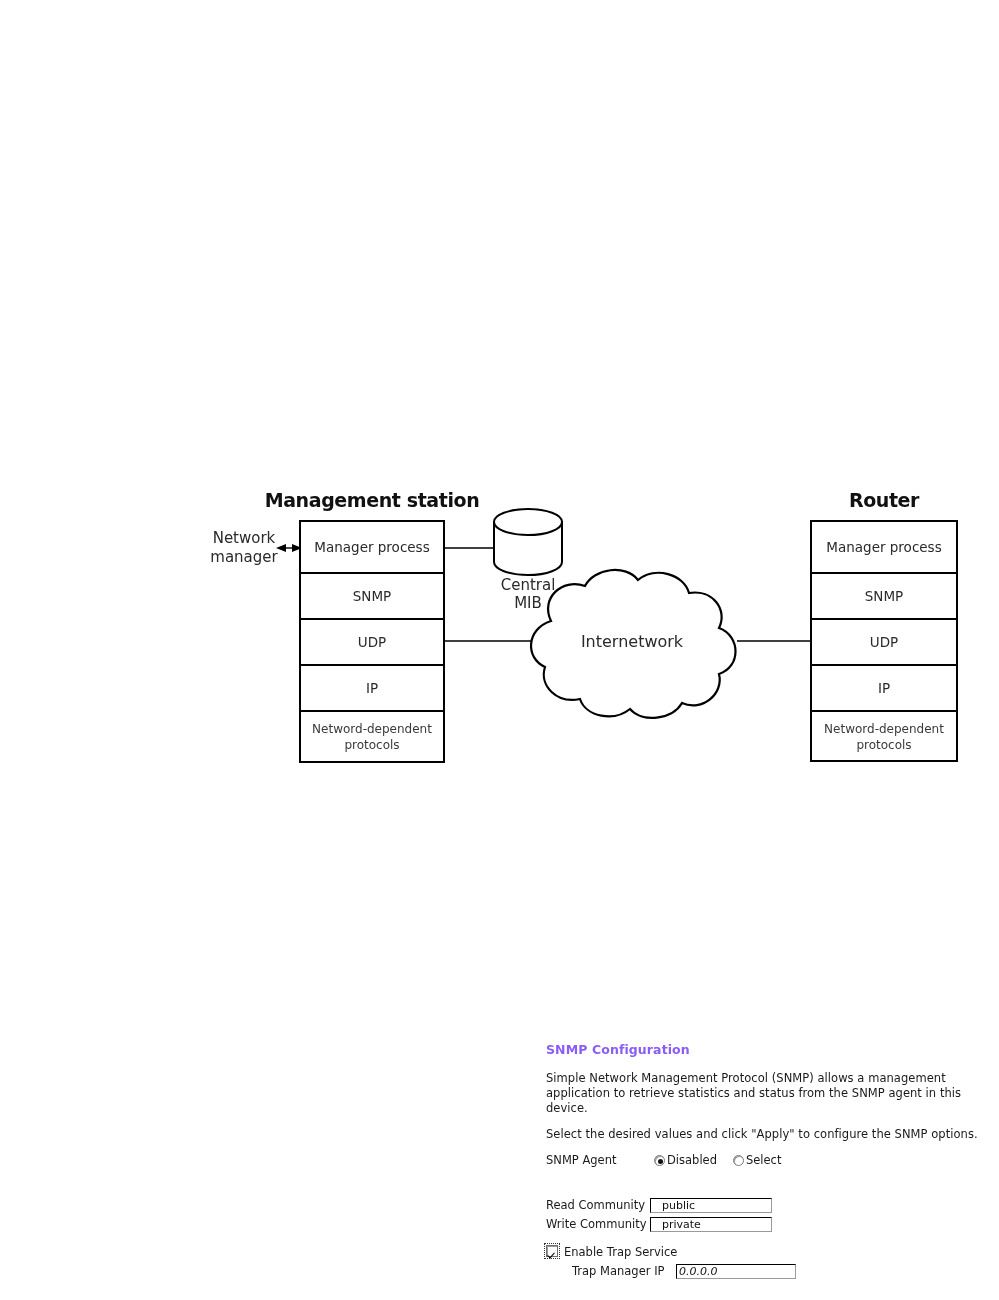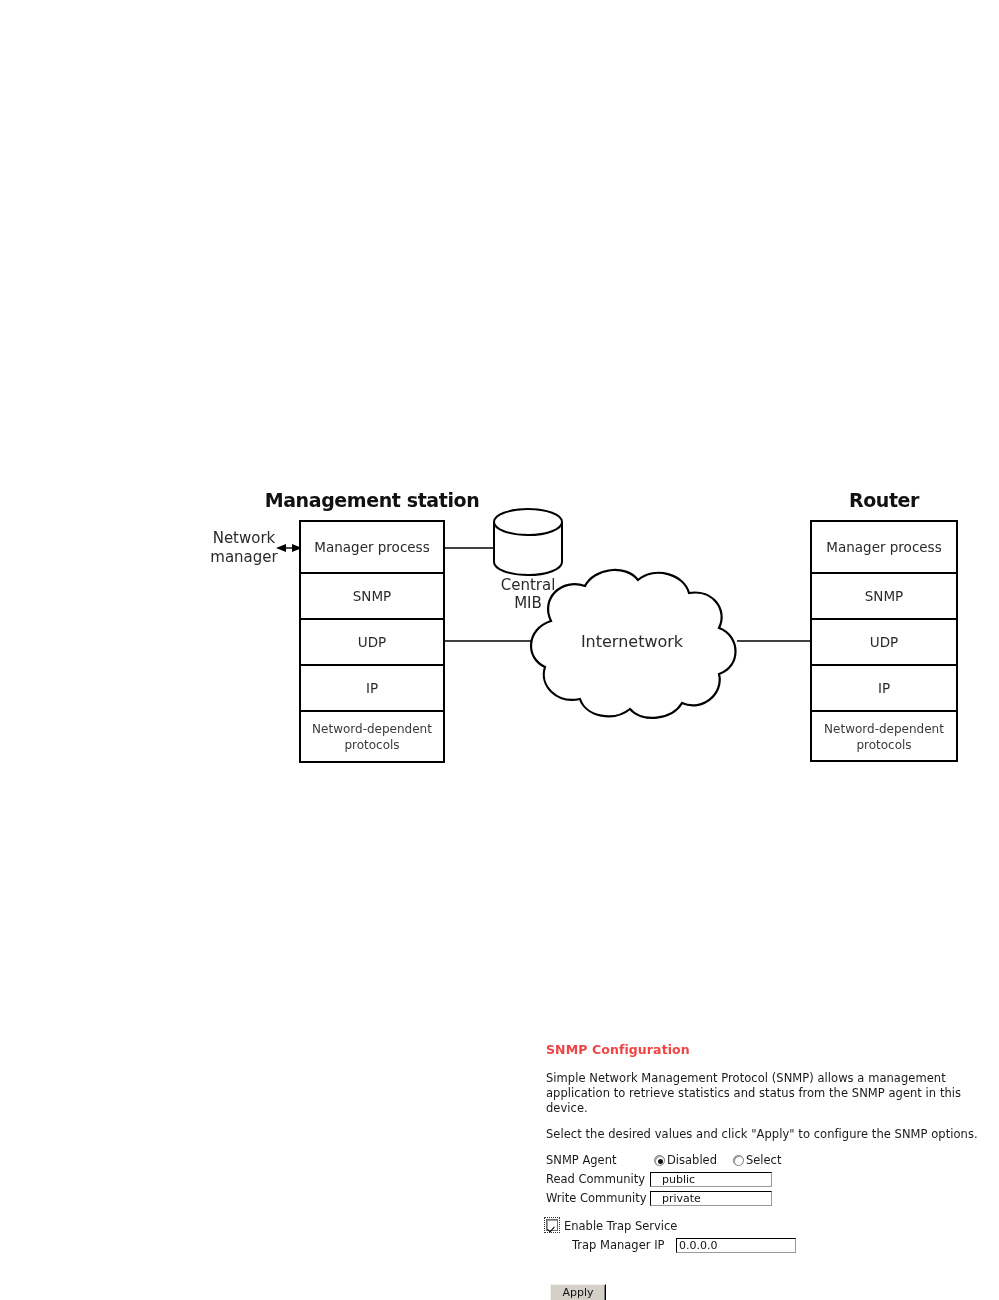--- a/index.html
+++ b/index.html
@@ -64,33 +64,33 @@
     font-family: "DejaVu Sans", sans-serif;
     font-size: 11.5px;
     color: #1a1a1a;
     line-height: 1.32;
   }
   #snmp-title {
     font-weight: bold;
     font-size: 12.5px;
     letter-spacing: 0.1px;
     margin: 0 0 12px 0;
-    color: #ef4444;
+    color: #8b5cf6;
   }
   .snmp-para {
     margin: 0 0 11px 0;
     font-size: 11.5px;
     letter-spacing: 0.05px;
   }
   .snmp-row {
     display: flex;
     align-items: center;
     margin-bottom: 3px;
   }
-  .snmp-agent-row { margin-top: 6px; margin-bottom: 4px; }
+  .snmp-agent-row { margin-top: 6px; margin-bottom: 30px; }
   .snmp-agent-label { width: 108px; font-size: 11.5px; }
   .radio-group { display: flex; align-items: center; gap: 16px; }
   .radio-item { display: flex; align-items: center; gap: 2px; }
   .radio-dot {
     width: 11px; height: 11px;
     border-radius: 50%;
     border: 1px solid #7a7a7a;
     background: #ffffff;
     display: inline-block;
     position: relative;
@@ -158,20 +158,21 @@
     height: 15px;
     border: 1px solid #000000;
     border-right-color: #9a9a9a;
     border-bottom-color: #9a9a9a;
     background: #ffffff;
     font-family: "DejaVu Sans", sans-serif;
     font-size: 11px;
     color: #111111;
     padding: 0 2px;
     line-height: 13px;
+    font-style: italic;
   }
   #apply-button {
     margin-top: 31px;
     margin-left: 4px;
     width: 56px;
     height: 18px;
     background: #d4d0c8;
     border: 1px solid #000000;
     border-top-color: #f2f0ec;
     border-left-color: #f2f0ec;

